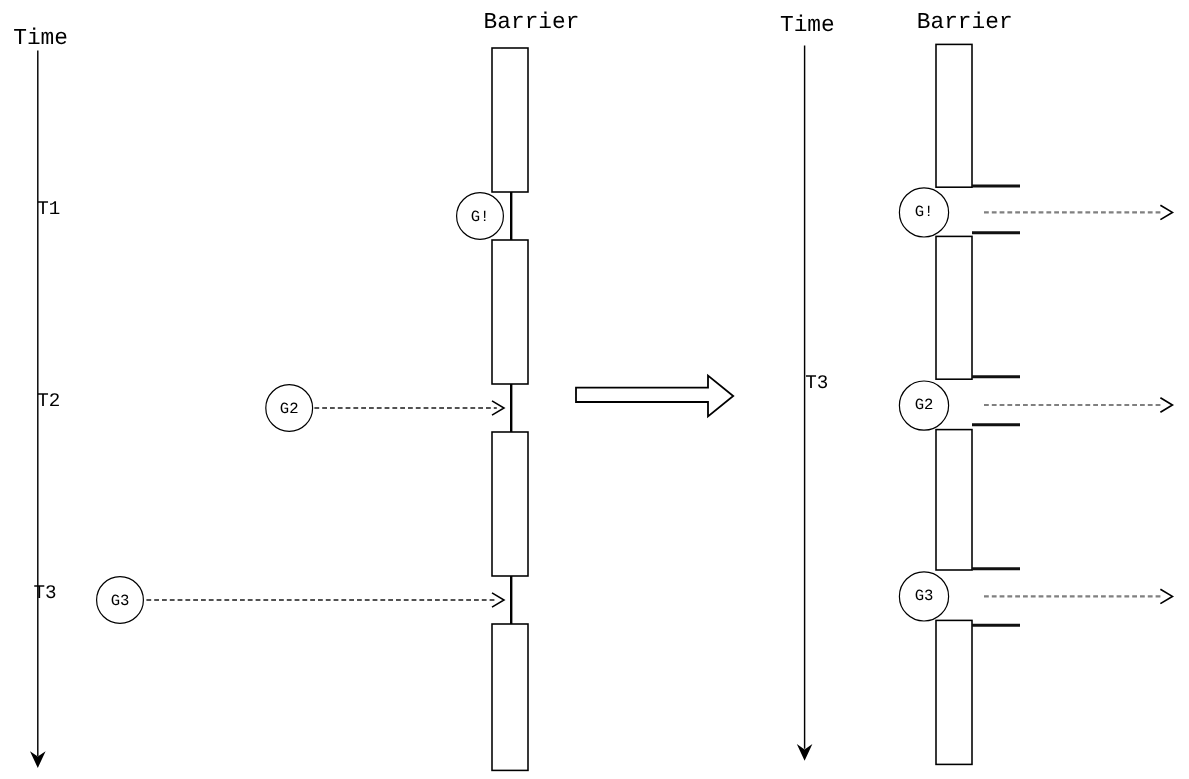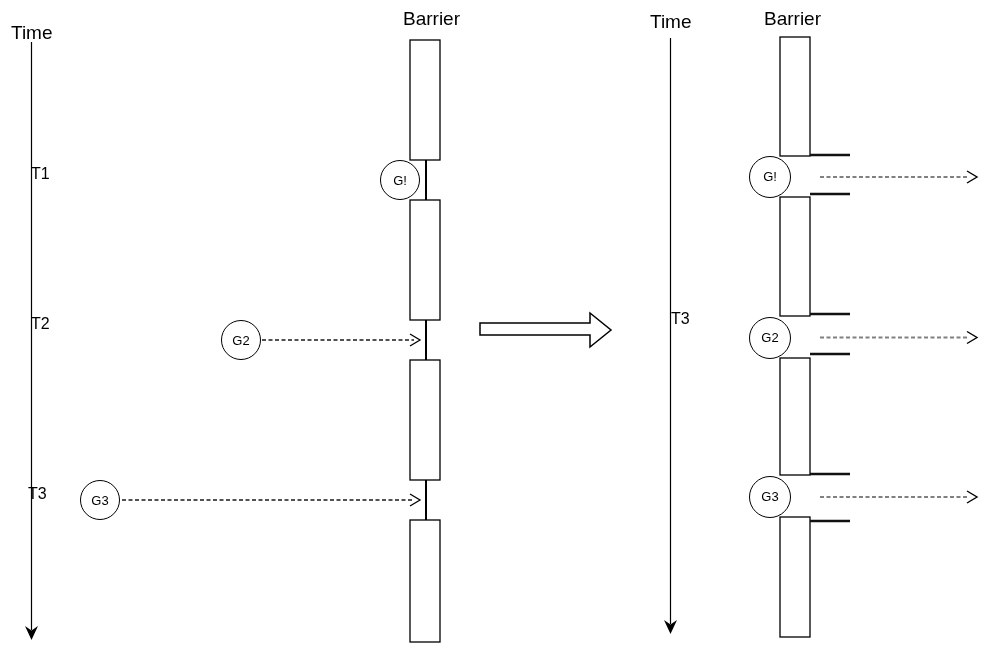--- a/index.html
+++ b/index.html
@@ -1,20 +1,20 @@
 <!DOCTYPE html>
 <html><head>
 <meta charset="utf-8">
 <style>
   html,body{margin:0;padding:0;background:#ffffff;}
   .canvas{
     position:relative;
     width:991px;height:649px;
     background:#ffffff;
-    font-family:Liberation Sans, sans-serif;
+    font-family:Liberation Mono, monospace;
     color:#000;
     overflow:hidden;
   }
   .layer{position:absolute;left:0;top:0;}
   .lbl{position:absolute;white-space:nowrap;line-height:1;}
   .hdr{font-size:19px;}
   .tmark{font-size:16px;}
   .guest{
     position:absolute;
     box-sizing:border-box;
@@ -72,21 +72,21 @@
     <polyline points="967,171 977,177 967,183" fill="none" stroke="#000" stroke-width="1.4"></polyline>
     <line x1="820" y1="337.5" x2="969" y2="337.5" stroke-width="1.8" stroke-dasharray="4 2.5" stroke="#808080"></line>
     <polyline points="967,331.5 977,337.5 967,343.5" fill="none" stroke="#000" stroke-width="1.4"></polyline>
     <line x1="820" y1="497" x2="969" y2="497" stroke-width="1.8" stroke-dasharray="4 2.5" stroke="#808080"></line>
     <polyline points="967,491 977,497 967,503" fill="none" stroke="#000" stroke-width="1.4"></polyline>
   </svg>
 
   <div class="lbl hdr" style="left:11px;top:23px;">Time</div>
   <div class="lbl hdr" style="left:403px;top:9px;">Barrier</div>
   <div class="lbl tmark" style="left:31px;top:166px;">T1</div>
-  <div class="lbl tmark" style="left:31px;top:316px;">T2</div>
+  <div class="lbl tmark" style="left:31px;top:326px;">T2</div>
   <div class="lbl tmark" style="left:28px;top:486px;">T3</div>
 
   <div class="lbl hdr" style="left:650px;top:12px;">Time</div>
   <div class="lbl hdr" style="left:764px;top:9px;">Barrier</div>
   <div class="lbl tmark" style="left:671px;top:311px;">T3</div>
 
   <div class="guest g40" style="left:380px;top:160px;">
     <span>G!</span>
   </div>
   <div class="guest g40" style="left:221px;top:320px;">

